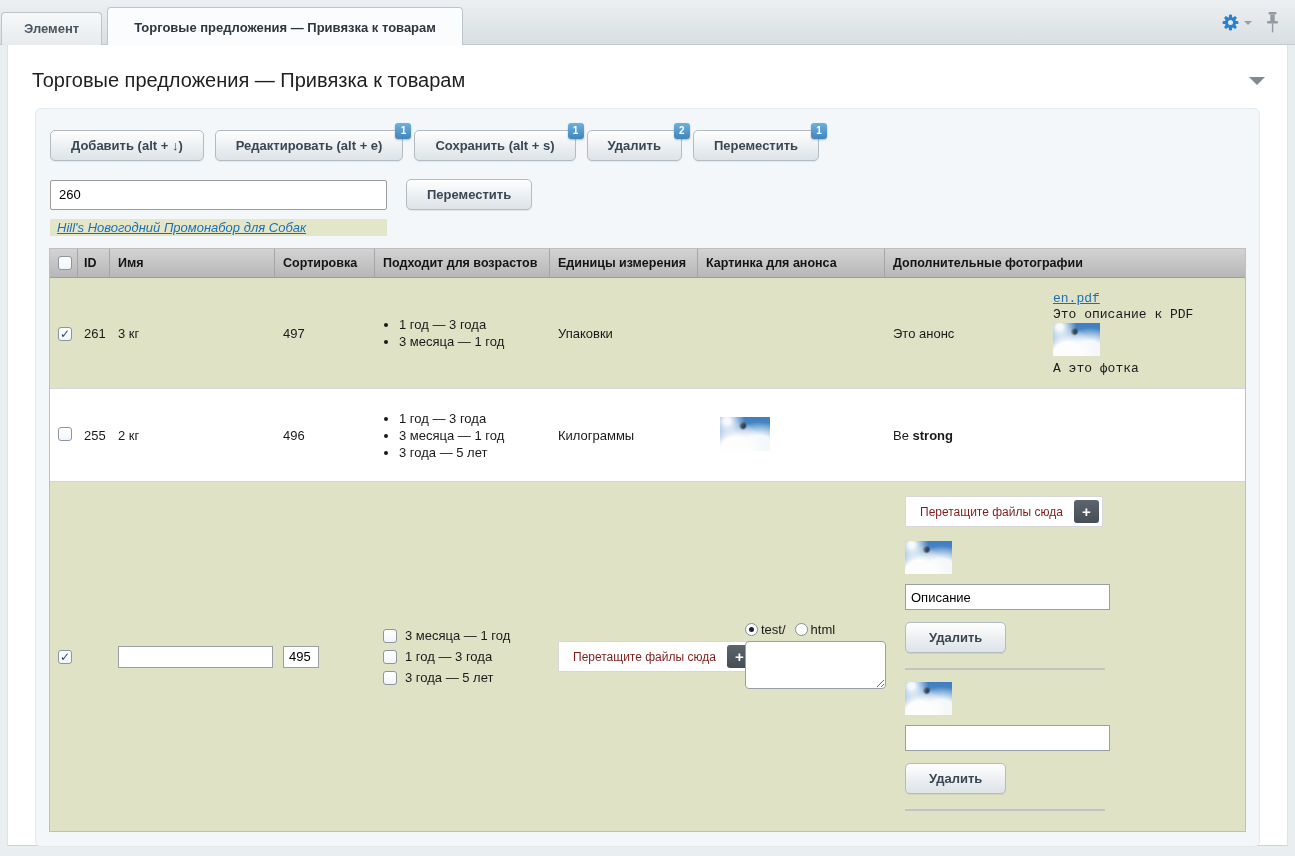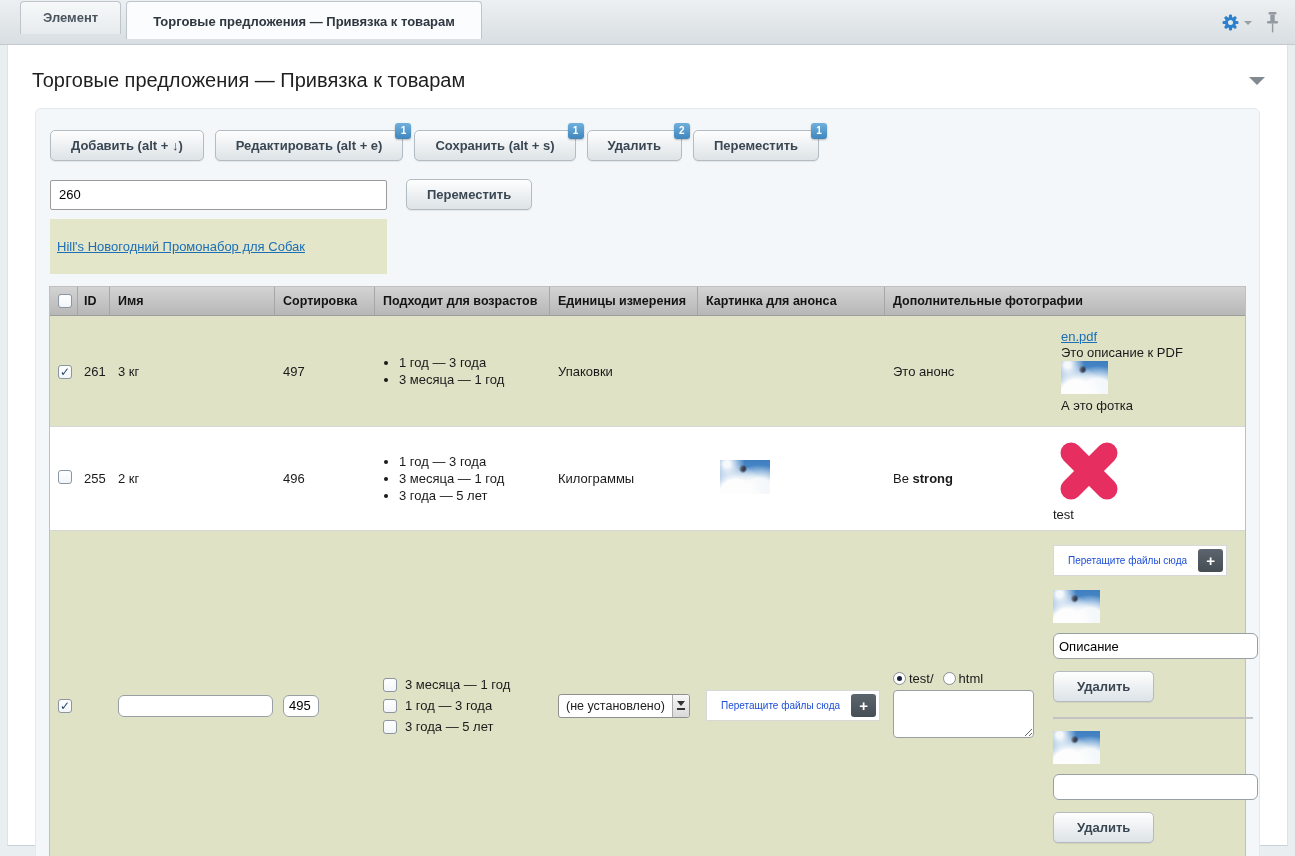--- a/index.html
+++ b/index.html
@@ -9,21 +9,21 @@
     background:#e9eef1;
     font-family:"Liberation Sans","DejaVu Sans",sans-serif;
     font-size:13px; color:#1a1a1a;
   }
 
   
   .tabbar {
     height:45px; position:relative;
     background:linear-gradient(#edf0f2,#d8dee2);
     border-bottom:1px solid #c2cad0;
-    display:flex; align-items:flex-start; padding-left:20px;
+    display:flex; align-items:flex-end; padding-left:1px;
   }
   .tab {
     position:relative; top:1px; margin-right:5px;
     border:1px solid #bdc5cb; border-bottom:none;
     border-radius:4px 4px 0 0;
     font-weight:bold; color:#49545e; cursor:pointer;
     background:linear-gradient(#f6f8f9,#e7ebee);
     padding:8px 22px 9px 22px; font-size:13px;
   }
   .tab.active {
@@ -82,21 +82,21 @@
     border-radius:3px; box-shadow:0 1px 2px rgba(0,0,0,.25);
   }
 
   .move-row { display:flex; gap:19px; margin:0 0 9px 1px; align-items:center; }
   .move-input {
     width:337px; height:30px; border:1px solid #9b9b9b; border-radius:2px;
     padding:0 8px; font-size:13px; font-family:inherit; background:#fff;
   }
 
   .link-strip {
-    background:#e4e6ca; width:337px; padding:20px 7px; margin:0 0 12px 1px;
+    background:#e4e6ca; width:337px; padding:1px 7px; margin:0 0 12px 1px;font-style:italic;
   }
   .link-strip a { color:#1c6fb6; font-size:13px; }
 
   
   .grid { border:1px solid #bfbfbf; background:#fff; }
   .g-row { display:flex; }
   .g-head {
     background:linear-gradient(#d3d3d3,#b7b7b7);
     border-bottom:1px solid #9d9d9d;
   }
@@ -150,21 +150,21 @@
     background:
       radial-gradient(circle at 14% 12%, rgba(255,255,255,.95) 6%, rgba(255,255,255,0) 34%),
       radial-gradient(circle at 46% 26%, rgba(40,45,60,.9) 5%, rgba(40,45,60,0) 12%),
       radial-gradient(ellipse at 30% 100%, #fdfdfd 30%, rgba(255,255,255,0) 62%),
       radial-gradient(ellipse at 78% 82%, #f4f8fb 24%, rgba(255,255,255,0) 58%),
       linear-gradient(180deg,#3e7ec0,#6aa3d8);
   }
 
   
   .tx-input {
-    border:1px solid #98a0a6; border-radius:6px; background:#fff;
+    border:1px solid #98a0a6; border-radius:0; background:#fff;
     font-family:inherit; font-size:13px; padding:2px 5px; height:22px;
   }
   .name-input { width:155px; }
   .sort-input { width:36px; }
   .age-opt { display:flex; align-items:center; gap:8px; margin:6px 0; }
 
   .sel {
     display:inline-flex; align-items:center; height:24px;
     border:1px solid #8f8f8f; border-radius:3px; background:#fff;
     padding-left:7px; font-size:12.5px; color:#222; cursor:pointer;
@@ -178,42 +178,42 @@
   .sel-tri {
     width:0; height:0; border-left:4px solid transparent;
     border-right:4px solid transparent; border-top:5px solid #333;
   }
   .sel-bar { width:8px; height:2px; background:#333; margin-top:2px; }
 
   .dropzone {
     display:inline-flex; align-items:center; background:#fff;
     border:1px solid #d8d8d8; padding:3px; cursor:pointer;
   }
-  .dz-label { color:#1d4ed8; font-size:10px; padding:0 11px; white-space:nowrap; }
+  .dz-label { color:#7f1d1d; font-size:12px; padding:0 11px; white-space:nowrap; }
   .dz-plus {
     width:25px; height:23px; border-radius:3px; color:#fff;
     background:linear-gradient(#5c646d,#454d55);
     font-size:15px; font-weight:bold; display:flex; align-items:center;
     justify-content:center; flex-shrink:0;
   }
 
   .anno-area {
     width:141px; height:48px; border:1px solid #98a0a6; border-radius:4px;
     background:#fff; resize:both; font-family:inherit; font-size:13px; padding:3px;
   }
   .radio-line { display:flex; align-items:center; gap:3px; margin-bottom:4px; font-size:13px; }
   .radio-line .lbl2 { margin-right:6px; }
 
   .photos-edit { display:flex; flex-direction:column; align-items:flex-start; }
   .pe-input { width:205px; height:26px; margin:10px 0 2px 0; }
   .pe-del { margin:10px 0 2px 0; padding:7px 23px; }
   .pe-div { width:200px; height:2px; background:#c3c3c3; margin:13px 0 12px 0; }
 
   .xmark { width:72px; height:72px; display:block; }
-  .pdf-cell .line { margin:1px 8px; }
+  .pdf-cell .line { margin:1px 0;font-family:Liberation Mono, monospace; }
   .pdf-cell a { color:#1c6fb6; }
 
   .row2-extra { display:flex; flex-direction:column; align-items:flex-start; }
 </style>
 </head>
 <body>
 
 <div class="tabbar">
   <div class="tab">Элемент</div>
   <div class="tab active">Торговые предложения — Привязка к товарам</div>
@@ -317,26 +317,20 @@
             <li>3 года — 5 лет</li>
           </ul>
         </div>
         <div class="cell c-unit">Килограммы</div>
         <div class="cell c-pic" style="padding-left:22px;">
           <span class="photo" style="width:50px;height:34px;"></span>
         </div>
         <div class="cell c-text">
           <span>Be </span><b>strong</b>
         </div>
-        <div class="cell c-photos row2-extra">
-          <svg class="xmark" viewBox="0 0 24 24">
-            <path d="M6 6 L18 18 M18 6 L6 18" stroke="#e72e60" stroke-width="7" stroke-linecap="round" fill="none"></path>
-          </svg>
-          <span>test</span>
-        </div>
       </div>
 
       <div class="g-row d-row olive r-edit">
         <div class="cell c-cb"><span class="cb">✓</span></div>
         <div class="cell c-id"></div>
         <div class="cell c-name">
           <input class="tx-input name-input" type="text" value="" style="">
         </div>
         <div class="cell c-sort">
           <input class="tx-input sort-input" type="text" value="495" style="">
@@ -348,29 +342,20 @@
             </div>
           <div class="age-opt">
               <span class="cb"></span>
               <span>1 год — 3 года</span>
             </div>
           <div class="age-opt">
               <span class="cb"></span>
               <span>3 года — 5 лет</span>
             </div>
         </div>
-        <div class="cell c-unit">
-          <span class="sel">
-            <span>(не установлено)</span>
-            <span class="sel-btn">
-                <span class="sel-tri"></span>
-                <span class="sel-bar"></span>
-              </span>
-          </span>
-        </div>
         <div class="cell c-pic">
           <span class="dropzone">
             <span class="dz-label">Перетащите файлы сюда</span>
             <span class="dz-plus">+</span>
           </span>
         </div>
         <div class="cell c-text">
           <div class="radio-line">
             <span class="radio on"></span>
             <span class="lbl2">test/</span>

